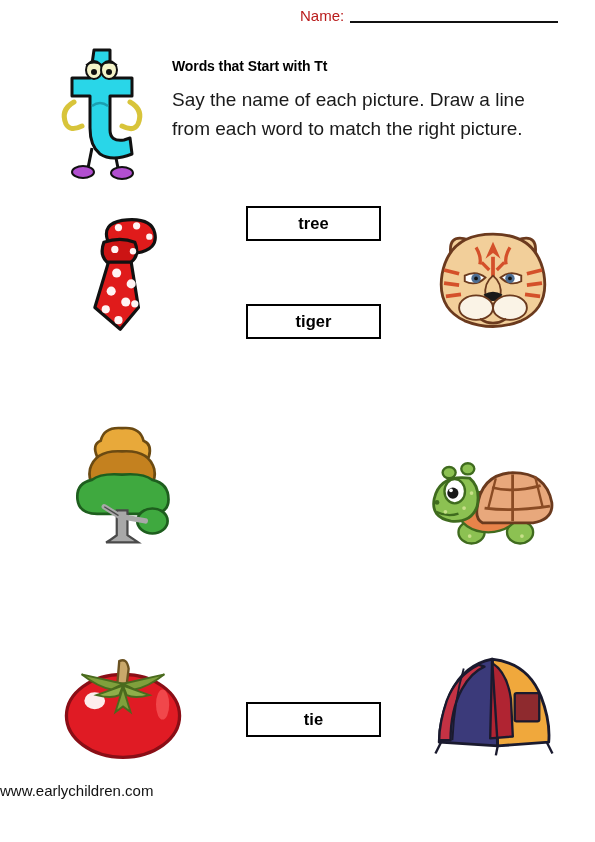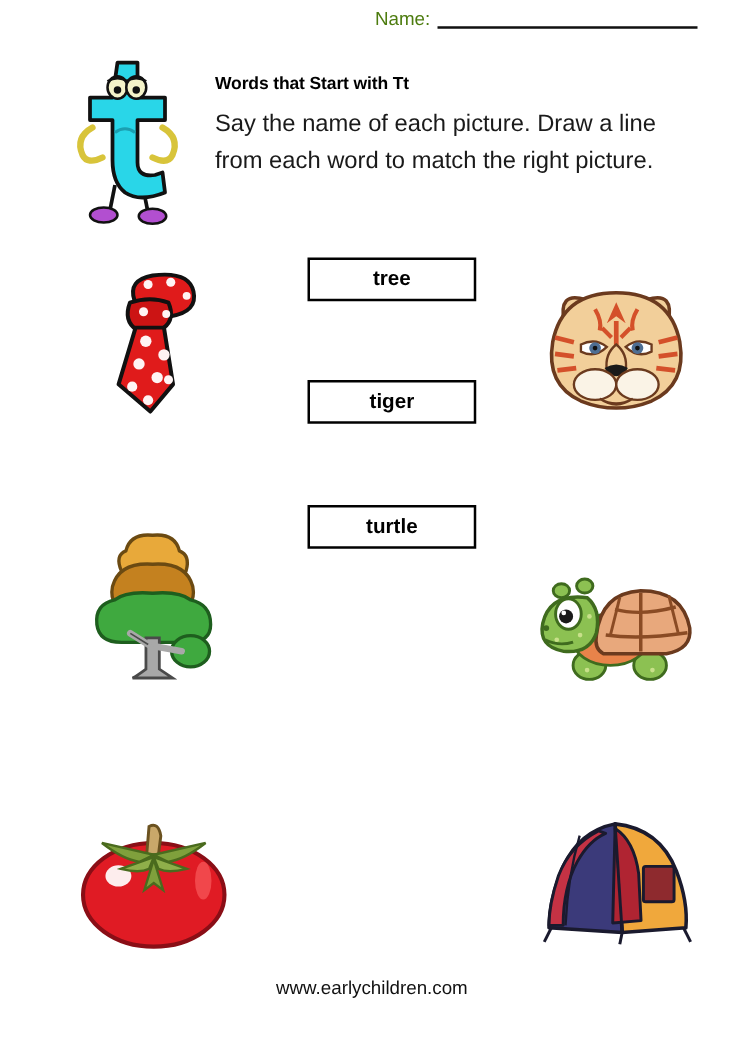--- a/index.html
+++ b/index.html
@@ -20,21 +20,21 @@
   .name-row {
     position: absolute;
     left: 300px;
     top: 8px;
     display: flex;
     align-items: flex-end;
     gap: 6px;
   }
   .name-label {
     font-size: 15px;
-    color: #4d7c0f;
+    color: #b91c1c;
     line-height: 1;
   }
   .name-blank {
     width: 208px;
     border-bottom: 2px solid #111;
     height: 13px;
   }
 
   
   .mascot {
@@ -130,21 +130,20 @@
     color: #000;
     line-height: 1;
   }
 
   
   .footer {
     position: absolute;
     left: 0;
     top: 782px;
     width: 595px;
-    text-align: center;
   }
   .footer-url {
     font-size: 15px;
     color: #111;
   }
 
   svg { display: block; }
 </style>
 </head>
 <body>
@@ -273,23 +272,20 @@
 
         <ellipse cx="98" cy="112" rx="17" ry="14" fill="#3FA93F" stroke="#1E5E1E" stroke-width="3"></ellipse>
 
         <path d="M58 100 L58 128 Q50 134 46 136 L82 136 Q76 132 70 128 L70 100 Z" fill="#A8A8A8" stroke="#4A4A4A" stroke-width="2.5"></path>
         <path d="M60 106 L44 96" stroke="#A8A8A8" stroke-width="6" stroke-linecap="round"></path>
         <path d="M60 106 L44 96" stroke="#4A4A4A" stroke-width="1.5" fill="none"></path>
         <path d="M68 108 L90 112" stroke="#A8A8A8" stroke-width="6" stroke-linecap="round"></path>
       </svg>
     </div>
 
-    <div class="word-box slot-a">
-      <span class="word-text">turtle</span>
-    </div>
 
     <div class="right-art">
       <svg viewBox="0 0 150 110" width="140" height="103" aria-hidden="true">
 
         <ellipse cx="52" cy="88" rx="14" ry="12" fill="#8CC152" stroke="#3F6B1E" stroke-width="2.5"></ellipse>
         <ellipse cx="104" cy="88" rx="14" ry="12" fill="#8CC152" stroke="#3F6B1E" stroke-width="2.5"></ellipse>
 
         <ellipse cx="70" cy="66" rx="32" ry="22" fill="#E8834A" stroke="#3F6B1E" stroke-width="2.5"></ellipse>
 
         <path d="M58 62 Q62 26 96 24 Q132 24 138 56 Q140 74 118 78 L64 78 Q56 74 58 62 Z" fill="#E8A87C" stroke="#6B3A1E" stroke-width="3"></path>
@@ -333,20 +329,23 @@
         <path d="M66 16 Q74 12 76 24 L74 40 L64 40 Z" fill="#C9A86A" stroke="#6B5220" stroke-width="2.5"></path>
 
         <path d="M70 40 L26 30 Q44 44 58 46 Z" fill="#7FA03C" stroke="#4A6B1E" stroke-width="2"></path>
         <path d="M70 40 L114 30 Q96 44 82 46 Z" fill="#7FA03C" stroke="#4A6B1E" stroke-width="2"></path>
         <path d="M70 42 L42 52 Q58 56 66 52 Z" fill="#8FAF4A" stroke="#4A6B1E" stroke-width="2"></path>
         <path d="M70 42 L98 52 Q82 56 74 52 Z" fill="#8FAF4A" stroke="#4A6B1E" stroke-width="2"></path>
         <path d="M70 44 L62 70 L70 64 L78 70 Z" fill="#7FA03C" stroke="#4A6B1E" stroke-width="2"></path>
       </svg>
     </div>
 
+    <div class="word-box slot-b">
+      <span class="word-text">tie</span>
+    </div>
 
     <div class="right-art">
       <svg viewBox="0 0 150 125" width="142" height="118" aria-hidden="true">
 
         <path d="M74 16 Q112 20 126 56 Q136 82 134 104 L80 108 L74 16 Z" fill="#F0A83C" stroke="#1A1A2E" stroke-width="3" stroke-linejoin="round"></path>
 
         <path d="M74 16 Q44 22 30 52 Q18 80 18 104 L80 108 L74 16 Z" fill="#3B3A7A" stroke="#1A1A2E" stroke-width="3" stroke-linejoin="round"></path>
 
         <path d="M74 20 Q90 30 94 58 L96 98 L72 100 Z" fill="#B02432" stroke="#1A1A2E" stroke-width="2.5" stroke-linejoin="round"></path>
 

